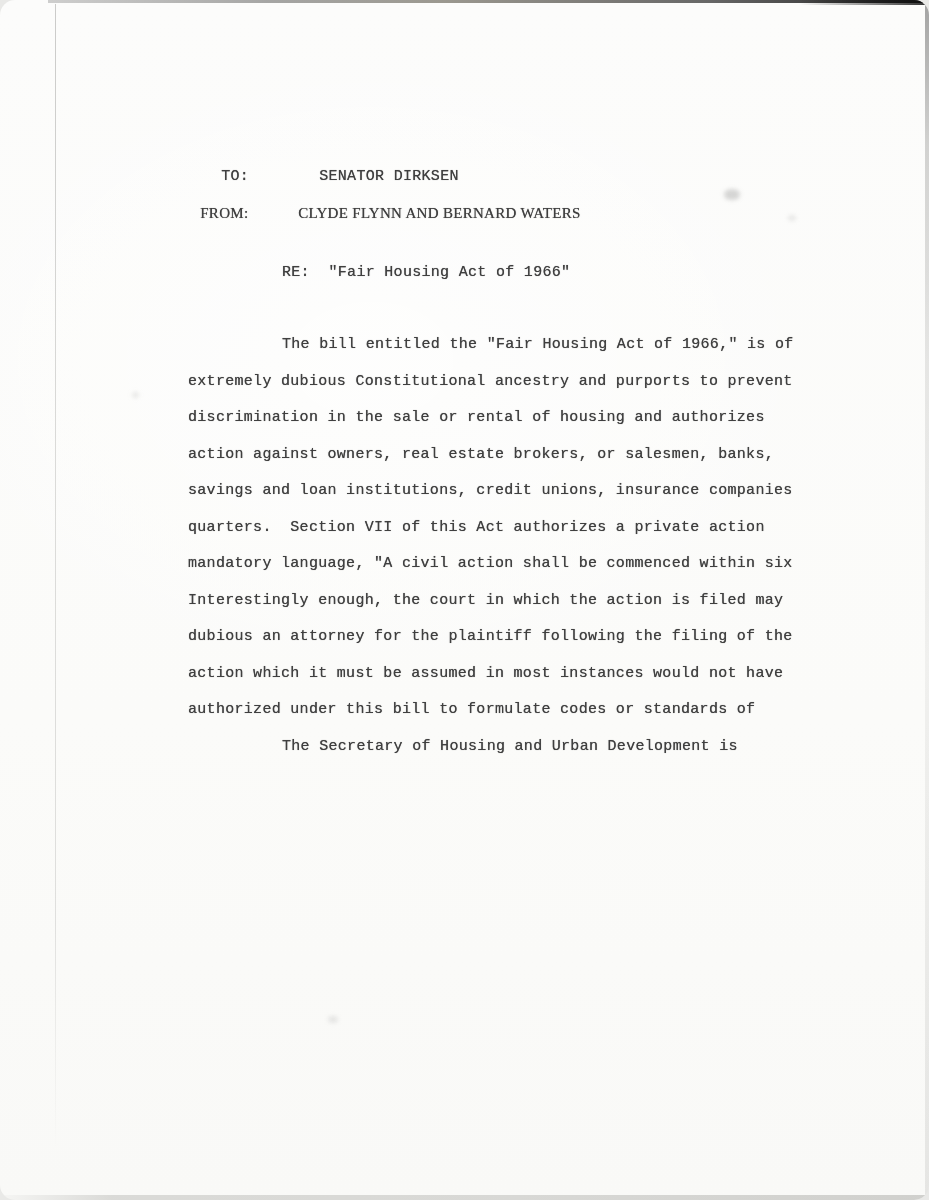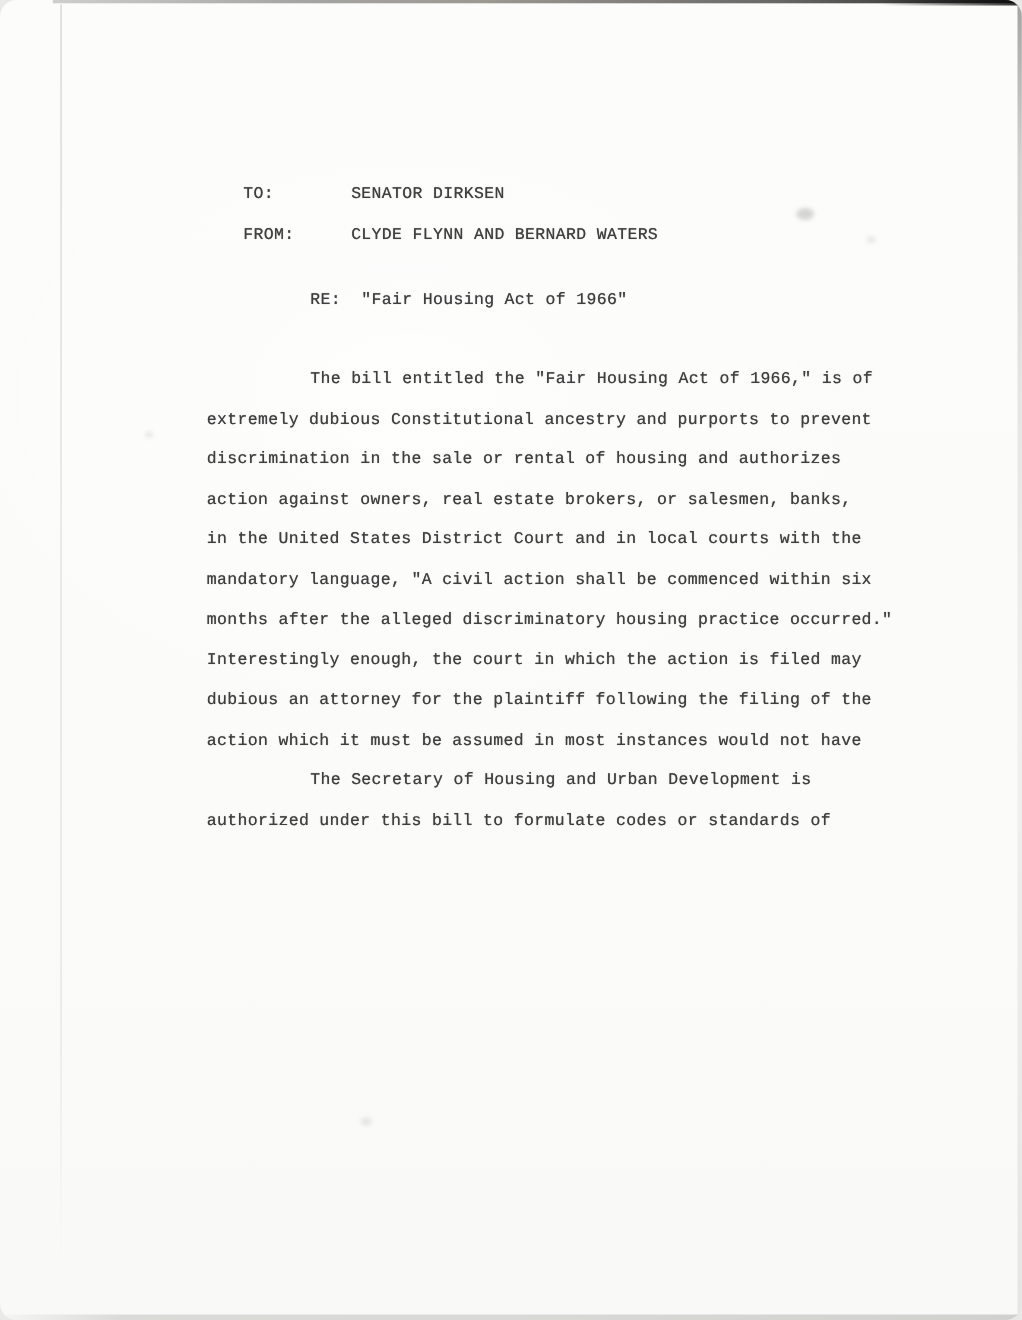--- a/index.html
+++ b/index.html
@@ -90,21 +90,21 @@
     font-size: 15px;
     letter-spacing: 0.3px;
     white-space: pre;
     text-shadow: 0 0 0.7px rgba(63,63,63,0.85);
   }
   .header-row {
     position: absolute;
     left: 184px;
   }
   .header-row-to   { top: 151px; }
-  .header-row-from { top: 188px; }
+  .header-row-from { top: 188px; font-family: Liberation Serif, serif; }
   .header-label {
     display: inline-block;
     width: 98px;
   }
   .re-line {
     position: absolute;
     left: 282px;
     top: 264px;
   }
   .memo-body {
@@ -138,23 +138,23 @@
   <div class="typed header-row header-row-from">
     <span class="header-label">FROM:</span><span>CLYDE FLYNN AND BERNARD WATERS</span>
   </div>
   <div class="typed re-line">RE:  "Fair Housing Act of 1966"</div>
 
   <div class="memo-body">
     <div class="typed memo-line indent">The bill entitled the "Fair Housing Act of 1966," is of</div>
     <div class="typed memo-line">extremely dubious Constitutional ancestry and purports to prevent</div>
     <div class="typed memo-line">discrimination in the sale or rental of housing and authorizes</div>
     <div class="typed memo-line">action against owners, real estate brokers, or salesmen, banks,</div>
-    <div class="typed memo-line">in the United States District Court and in local courts with the</div>
+    <div class="typed memo-line">savings and loan institutions, credit unions, insurance companies</div>
+    <div class="typed memo-line">quarters.  Section VII of this Act authorizes a private action</div>
     <div class="typed memo-line">mandatory language, "A civil action shall be commenced within six</div>
-    <div class="typed memo-line">months after the alleged discriminatory housing practice occurred."</div>
     <div class="typed memo-line">Interestingly enough, the court in which the action is filed may</div>
     <div class="typed memo-line">dubious an attorney for the plaintiff following the filing of the</div>
     <div class="typed memo-line">action which it must be assumed in most instances would not have</div>
+    <div class="typed memo-line">authorized under this bill to formulate codes or standards of</div>
     <div class="typed memo-line indent">The Secretary of Housing and Urban Development is</div>
-    <div class="typed memo-line">authorized under this bill to formulate codes or standards of</div>
   </div>
 
 </div>
 
 </body></html>

